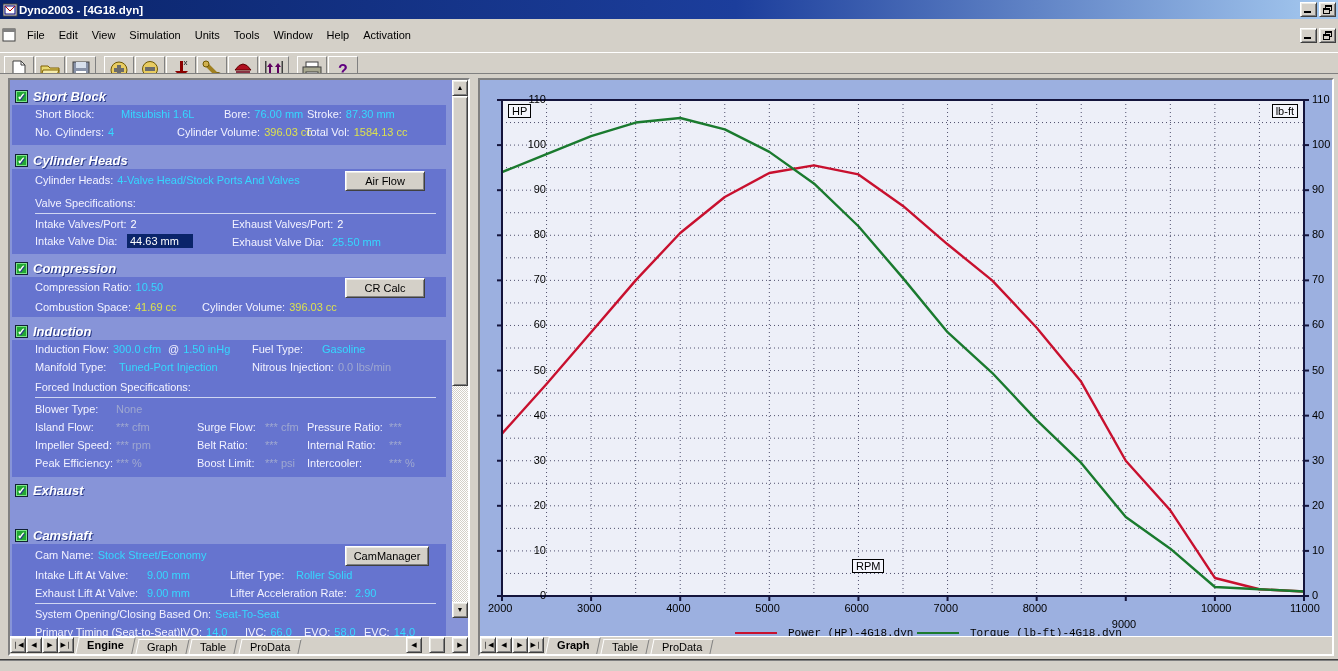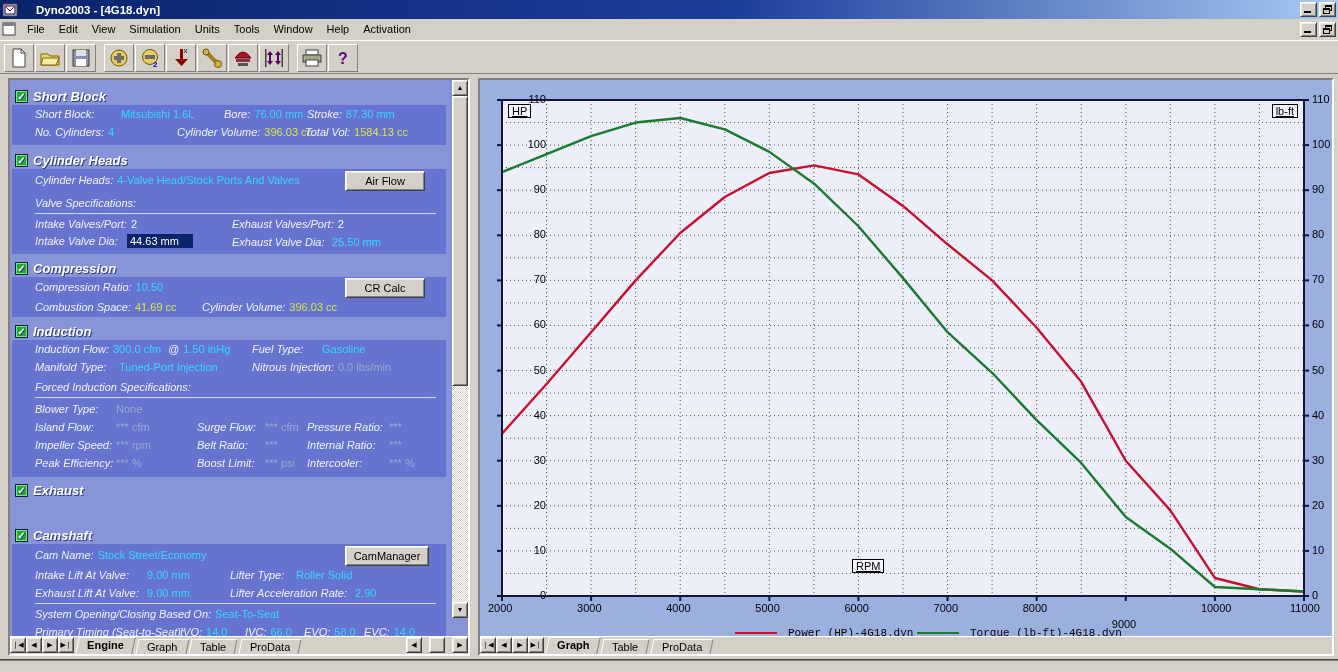--- a/index.html
+++ b/index.html
@@ -1,27 +1,27 @@
 <!DOCTYPE html>
 <html><head>
 <meta charset="utf-8">
 <style>
   * { margin:0; padding:0; box-sizing:border-box; }
   html,body { width:1338px; height:671px; overflow:hidden; }
   body { font-family:"Liberation Sans", sans-serif; font-size:11px; background:#d4d0c8; position:relative; }
 
   
   .titlebar { height:19px; background:linear-gradient(90deg,#0a246a,#1c3e9c 55%,#a6caf0); display:flex; align-items:center; padding:0 2px 0 3px; color:#fff; font-weight:bold; font-size:11.5px; }
-  .titlebar .title { margin-left:17px; flex:1; white-space:nowrap; }
+  .titlebar .title { margin-left:0; flex:1; white-space:nowrap; }
   .winbtn { width:17px; height:15px; background:#d4d0c8; border:1px solid; border-color:#fff #404040 #404040 #fff; box-shadow:inset 1px 1px 0 #ecebe5, inset -1px -1px 0 #808080; margin-left:2px; position:relative; }
   .winbtn .min { position:absolute; left:3px; bottom:3px; width:7px; height:2px; background:#000; }
   .winbtn .rs1 { position:absolute; left:5px; top:2px; width:7px; height:6px; border:1px solid #000; border-top-width:2px; background:#d4d0c8; }
   .winbtn .rs2 { position:absolute; left:3px; top:5px; width:7px; height:6px; border:1px solid #000; border-top-width:2px; background:#d4d0c8; }
 
-  .menubar { height:19px; background:#d4d0c8; display:flex; align-items:center; padding:10px 2px; border-bottom:1px solid #d4d0c8; }
+  .menubar { height:19px; background:#d4d0c8; display:flex; align-items:center; padding:16px 2px; border-bottom:1px solid #d4d0c8; }
   .menu-item { padding:2px 7px; color:#000; }
   .menubar .spacer { flex:1; }
 
   .toolbar { height:35px; background:#d4d0c8; display:flex; align-items:center; padding:2px 4px; border-top:1px solid #fff; }
   .tbtn { width:30px; height:28px; background:#d4d0c8; border:1px solid; border-color:#fff #808080 #808080 #fff; margin-right:1px; display:flex; align-items:center; justify-content:center; }
   .tsep { width:7px; height:28px; }
 
   .workspace { position:absolute; top:73px; left:0; width:1338px; height:586px; background:#d4d0c8; border-top:1px solid #808080; }
   .bottomstrip { position:absolute; top:659px; left:0; width:1338px; height:12px; background:#d4d0c8; border-top:1px solid #404040; box-shadow:inset 0 1px 0 #808080; }
 
@@ -29,21 +29,21 @@
   #left-window { left:8px;  width:462px; }
   #right-window{ left:478px; width:856px; }
 
   
   .panel-content { position:absolute; inset:0 0 18px 0; background:#8794d8; overflow:hidden; }
   .section { position:absolute; left:2px; width:434px; }
   .sec-header { height:17px; display:flex; align-items:center; color:#fff; font-weight:bold; font-style:italic; font-size:13px; text-shadow:1px 1px 0 #2a3a8a; }
   .chk { width:13px; height:13px; background:#22a833; border:1px solid #123; box-shadow:inset 0 0 0 1px #7de48a; color:#fff; font-size:10px; line-height:11px; text-align:center; margin:0 5px 0 3px; font-style:normal; }
   .sec-body { position:relative; background:#6674cf; width:100%; }
   .pair { position:absolute; white-space:nowrap; color:#f2f2ff; }
-  .pair .lbl { display:inline-block;font-style:italic; }
+  .pair .lbl { display:inline-block; }
   .val { margin-left:4px; }
   .cyan { color:#35d8ff; } .yellow { color:#dce14e; } .whitev { color:#ffffff; } .grayv { color:#9fa8d0; }
   .sel { background:#0a246a; color:#fff; padding:1px 14px 1px 3px; margin-left:0; }
   .rule { position:absolute; height:1px; background:#cfd6f2; left:23px; right:10px; }
   .pbtn { position:absolute; width:80px; height:20px; background:#d4d0c8; border:1px solid; border-color:#fff #404040 #404040 #fff; box-shadow:inset 1px 1px 0 #ecebe5, inset -1px -1px 0 #808080; font-size:11px; color:#000; text-align:center; line-height:18px; }
 
   
   .dither { background:#d4d0c8; background-image:linear-gradient(45deg,#fff 25%,transparent 25%,transparent 75%,#fff 75%),linear-gradient(45deg,#fff 25%,#d4d0c8 25%,#d4d0c8 75%,#fff 75%); background-size:2px 2px; background-position:0 0,1px 1px; }
   .vsb { position:absolute; top:0; right:0; width:16px; bottom:18px; }
   .sbtn { position:absolute; width:16px; height:16px; background:#d4d0c8; border:1px solid; border-color:#fff #404040 #404040 #fff; box-shadow:inset 1px 1px 0 #ecebe5, inset -1px -1px 0 #808080; font-size:7px; color:#000; text-align:center; line-height:14px; }
@@ -55,21 +55,21 @@
   .tab { height:15px; padding:1px 9px 0 9px; border:1px solid #808080; border-bottom:none; border-top-color:#fff; border-left-color:#fff; background:#d4d0c8; color:#000; transform:skewX(-12deg); margin-left:3px; }
   .tab > span { display:inline-block; transform:skewX(12deg); }
   .tab.active { height:17px; font-weight:bold; border-top:1px solid #fff; }
   .hsb { margin-left:auto; margin-bottom:1px; width:62px; height:16px; position:relative; flex:none; }
 
   
   .graph-area { position:absolute; inset:0 0 18px 0; background:#9cb0e0; overflow:hidden; }
   #plot-wrap { position:absolute; left:22px; top:20px; width:802px; height:496px; }
   #plot-svg { overflow:visible; display:block; }
   .axis-label { position:absolute; color:#000; font-size:11px; white-space:nowrap; }
-  .ybox { position:absolute; background:#f4f5fc; border:1px solid #000; padding:0 3px; font-size:11px; color:#000; z-index:3;text-decoration:underline; }
+  .ybox { position:absolute; background:#f4f5fc; border:1px solid #000; padding:0 3px; font-size:11px; color:#000; z-index:3; }
   .legend { position:absolute; top:546px; height:14px; display:flex; align-items:center; color:#000; font-size:11px; white-space:nowrap;font-family:Liberation Mono, monospace; }
   .leg-line { display:inline-block; width:42px; height:2px; margin-right:11px; }
 </style>
 </head>
 <body>
 
 <div class="titlebar">
   <svg width="16" height="14">
       <rect x="0" y="1" width="14" height="12" fill="#d4d0c8" stroke="#404040"></rect>
       <rect x="2" y="3" width="10" height="8" fill="#fff" stroke="#000080"></rect>

